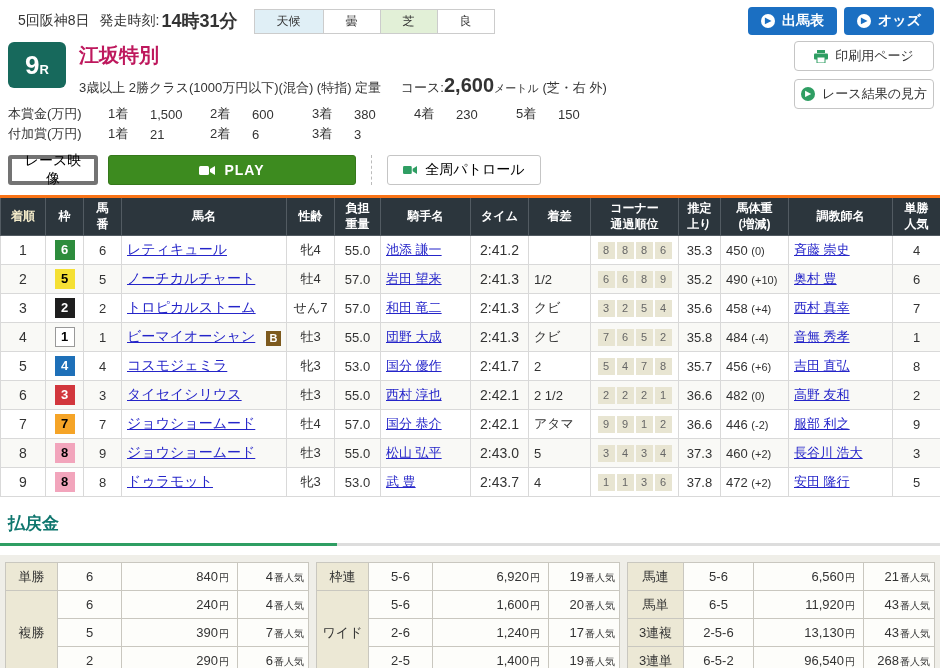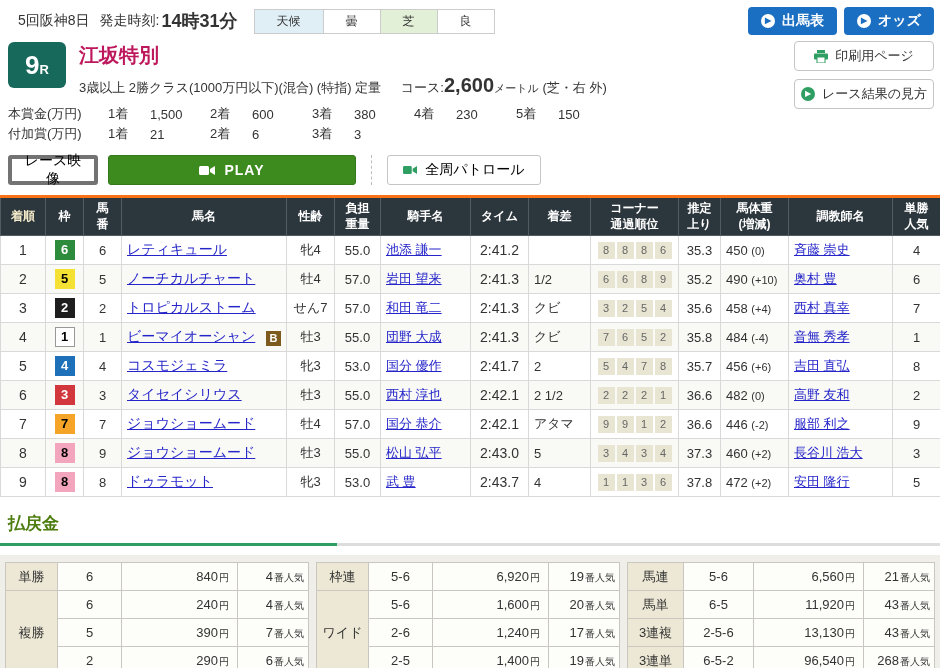--- a/index.html
+++ b/index.html
@@ -74,21 +74,21 @@
   .w8{background:#f2a5bc;color:#000}
   a.lnk{color:#2525c9;text-decoration:underline}
   .horse a{font-size:14px}
   .bbadge{float:right;background:#7d5a1e;color:#fff;font-size:11px;font-weight:bold;width:15px;
           height:15px;line-height:15px;text-align:center;margin-top:3px}
   .cn{display:inline-block;width:17px;height:17px;line-height:17px;background:#e8e5d2;color:#666;
       font-size:11px;text-align:center;margin:0 1px}
   .hwd{font-size:11px}
   td.tm{font-size:14px}
   
-  .paysec h2{font-size:17px;margin:15px 8px 8px;color:#4d7c0f}
+  .paysec h2{font-size:17px;margin:15px 8px 8px;color:#0f766e}
   .hrline{height:3px;background:#ddd;position:relative;margin-bottom:9px}
   .hrline .gr{position:absolute;left:0;top:0;height:3px;width:337px;background:#2f9e63}
   .paywrap{display:flex;justify-content:space-between;padding:7px 5px;background:#efeee8}
   table.pay{border-collapse:collapse;table-layout:fixed;width:303px;align-self:flex-start}
   .pay td{border:1px solid #c9c7bf;background:#fdfdfa;height:28px;font-size:13px;padding:0 8px}
   .pay td.plab{background:#ece8d5;text-align:center;padding:0 4px}
   .pay td.pcombo{text-align:center}
   .pay td.pamt{text-align:right}
   .pay td.ppop{text-align:right;padding:0 4px 0 0}
   .small{font-size:10px;margin-left:1px}

